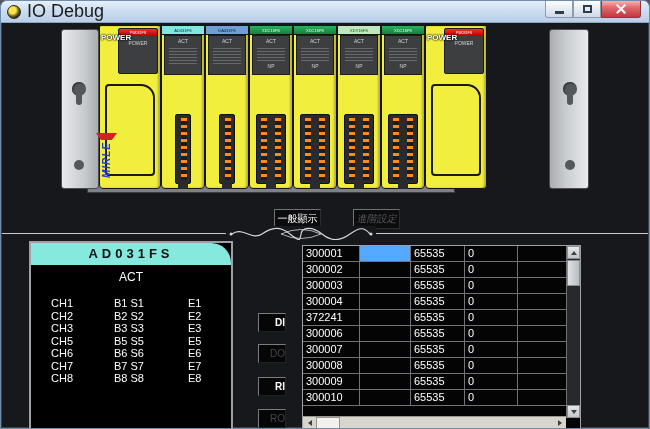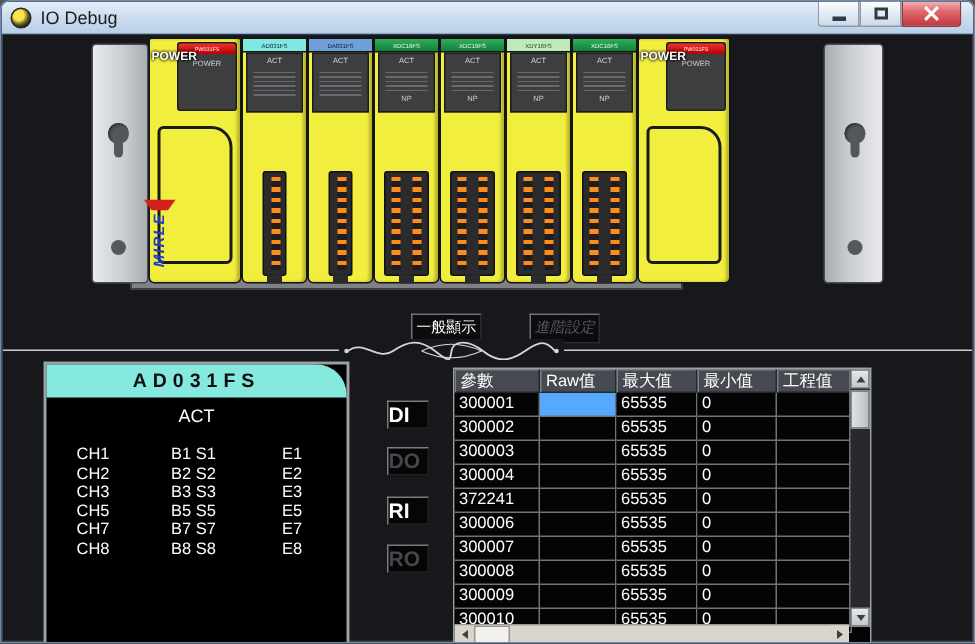--- a/index.html
+++ b/index.html
@@ -16,21 +16,21 @@
   
   .titlebar{
     position:absolute; left:0; top:0; right:0; height:22px;
     background:linear-gradient(#e7f0fb, #cdddf0 45%, #b9cfe8);
     border-bottom:1px solid #8ba4c4; border-radius:5px 5px 0 0;
     display:flex; align-items:center; padding-left:6px;
   }
   .app-icon{ width:14px; height:14px; border-radius:50%;
     background:radial-gradient(circle at 38% 35%, #ffe24a 0 32%, #6a6a22 55%, #15150d 80%);
     border:1px solid #2a2a2a; }
-  .title-text{ font-size:12px; color:#1b1b1b; margin-left:6px; }
+  .title-text{ font-size:18px; color:#1b1b1b; margin-left:6px; }
   .caption-buttons{ position:absolute; right:8px; top:0; display:flex; }
   .cap-btn{ width:28px; height:17px; border:1px solid #8d9cab; border-top:none;
     background:linear-gradient(#fdfefe,#e7edf4 45%,#cfd9e6);
     display:flex; align-items:center; justify-content:center; }
   .cap-btn.min{ border-radius:0 0 0 3px; }
   .cap-btn.close{ width:40px; border-radius:0 0 3px 0;
     background:linear-gradient(#f5b3b5,#e06a6e 40%,#c3383e); border-color:#8d3a3d; }
   .glyph-min{ width:9px; height:3px; background:#2e3b4a; margin-top:6px; }
   .glyph-max{ width:9px; height:8px; border:2px solid #2e3b4a; }
   .glyph-close{ position:relative; width:12px; height:12px; }
@@ -126,22 +126,22 @@
     text-align:center; font-size:13px; font-weight:bold; color:#101010;
     letter-spacing:4px; line-height:22px; }
   .mi-act{ text-align:center; color:#fff; font-size:12px; margin-top:5px; }
   .mi-channels{ margin-top:13px; padding-left:20px; }
   .mi-row{ display:grid; grid-template-columns:63px 74px auto; font-size:11px;
     color:#fff; line-height:12.5px; }
 
   
   .io-btn{ position:absolute; left:257px; width:28px; height:19px; background:#060607;
     border:1px solid; border-color:#7a7e82 #222 #222 #7a7e82;
-    color:#fff; font-size:14px; font-weight:bold; text-align:left; line-height:17px; }
-  .io-btn.disabled{ color:#44474b; font-weight:bold; }
+    color:#fff; font-size:10px; font-weight:bold; text-align:right; line-height:17px;margin-top:46px; }
+  .io-btn.disabled{ color:#44474b; font-weight:normal; }
   .io-di{ top:266px; } .io-do{ top:297px; } .io-ri{ top:330px; } .io-ro{ top:362px; }
 
   
   .dtable{ position:absolute; left:301px; top:244px; width:279px; height:185px;
     border:1px solid #9ba1a7; background:#040404; overflow:hidden; }
   .trow{ display:grid; grid-template-columns:57px 51px 54px 53px 50px; }
   .thead .cell{ background:#474b51; color:#fff; font-size:11px; height:16px; line-height:15px;
     padding-left:3px; border:1px solid; border-color:#7c8086 #25282b #25282b #7c8086; }
   .tbody .cell{ background:#040404; color:#fff; font-size:11px; height:16px; line-height:15px;
     padding-left:3px; border-right:1px solid #6f7377; border-bottom:1px solid #6f7377; }
@@ -335,45 +335,43 @@
           <span>CH3</span>
           <span>B3 S3</span>
           <span>E3</span>
         </div>
       <div class="mi-row">
           <span>CH5</span>
           <span>B5 S5</span>
           <span>E5</span>
         </div>
       <div class="mi-row">
+          <span>CH6</span>
+          <span>B6 S6</span>
+          <span>E6</span>
+        </div>
+      <div class="mi-row">
           <span>CH7</span>
           <span>B7 S7</span>
           <span>E7</span>
         </div>
       <div class="mi-row">
           <span>CH8</span>
           <span>B8 S8</span>
           <span>E8</span>
         </div>
     </div>
   </div>
 
   <div class="io-btn io-di">DI</div>
   <div class="io-btn io-do disabled">DO</div>
   <div class="io-btn io-ri">RI</div>
   <div class="io-btn io-ro disabled">RO</div>
 
   <div class="dtable">
-    <div class="trow thead">
-      <div class="cell">參數</div>
-      <div class="cell">Raw值</div>
-      <div class="cell">最大值</div>
-      <div class="cell">最小值</div>
-      <div class="cell">工程值</div>
-    </div>
     <div class="tbody">
       <div class="trow">
         <div class="cell">300001</div>
         <div class="cell sel"></div>
         <div class="cell">65535</div>
         <div class="cell">0</div>
         <div class="cell"></div>
       </div>
       <div class="trow">
         <div class="cell">300002</div>

